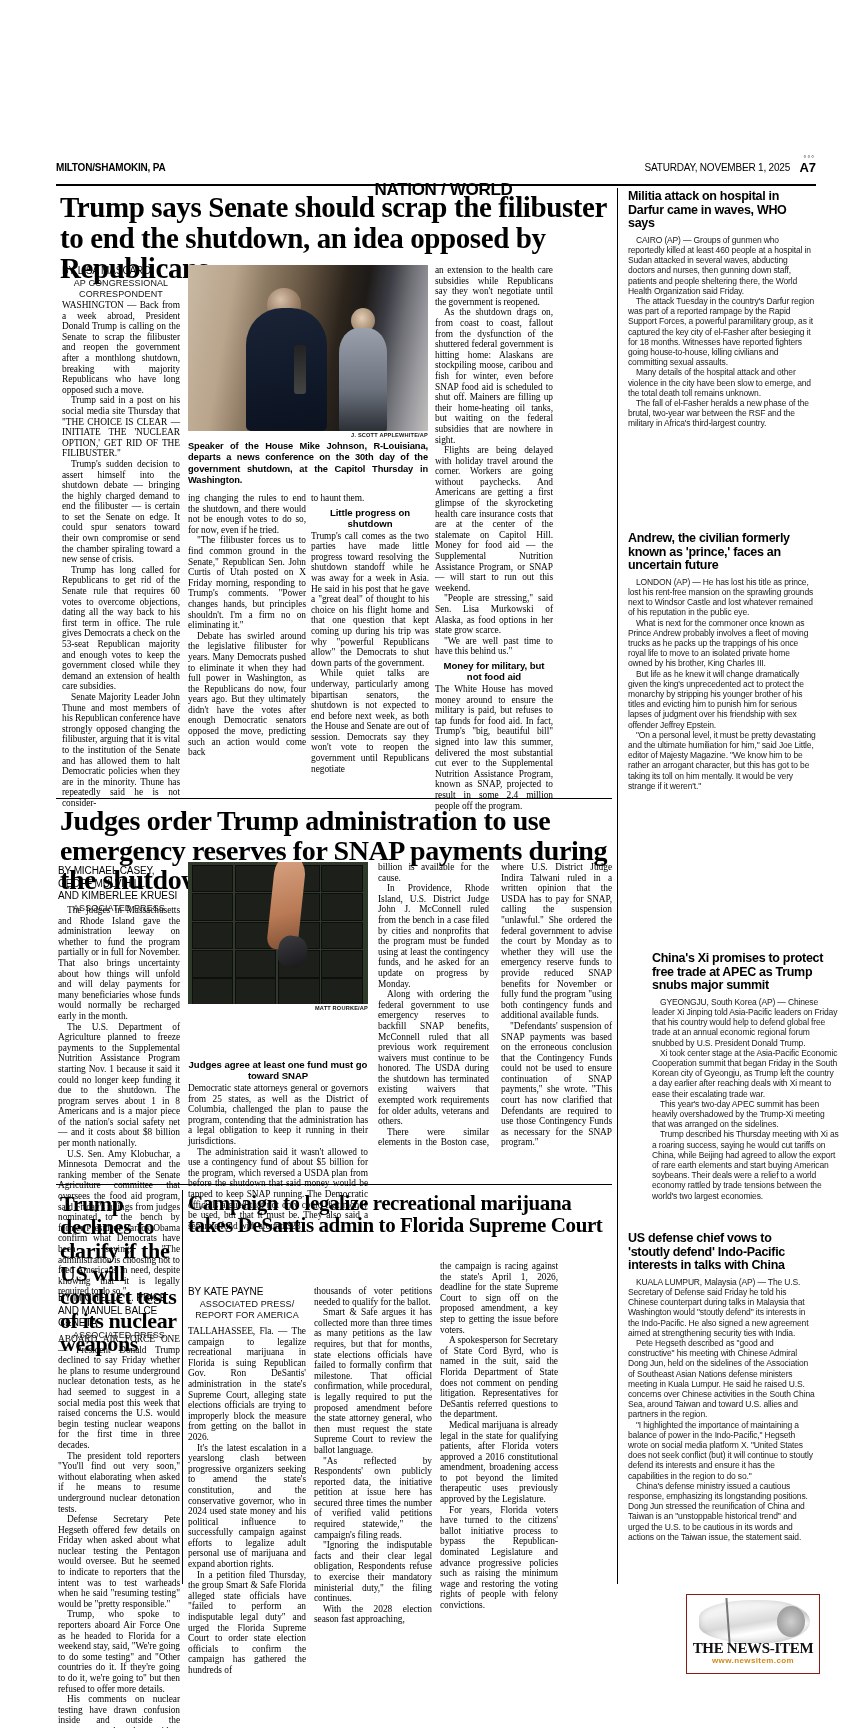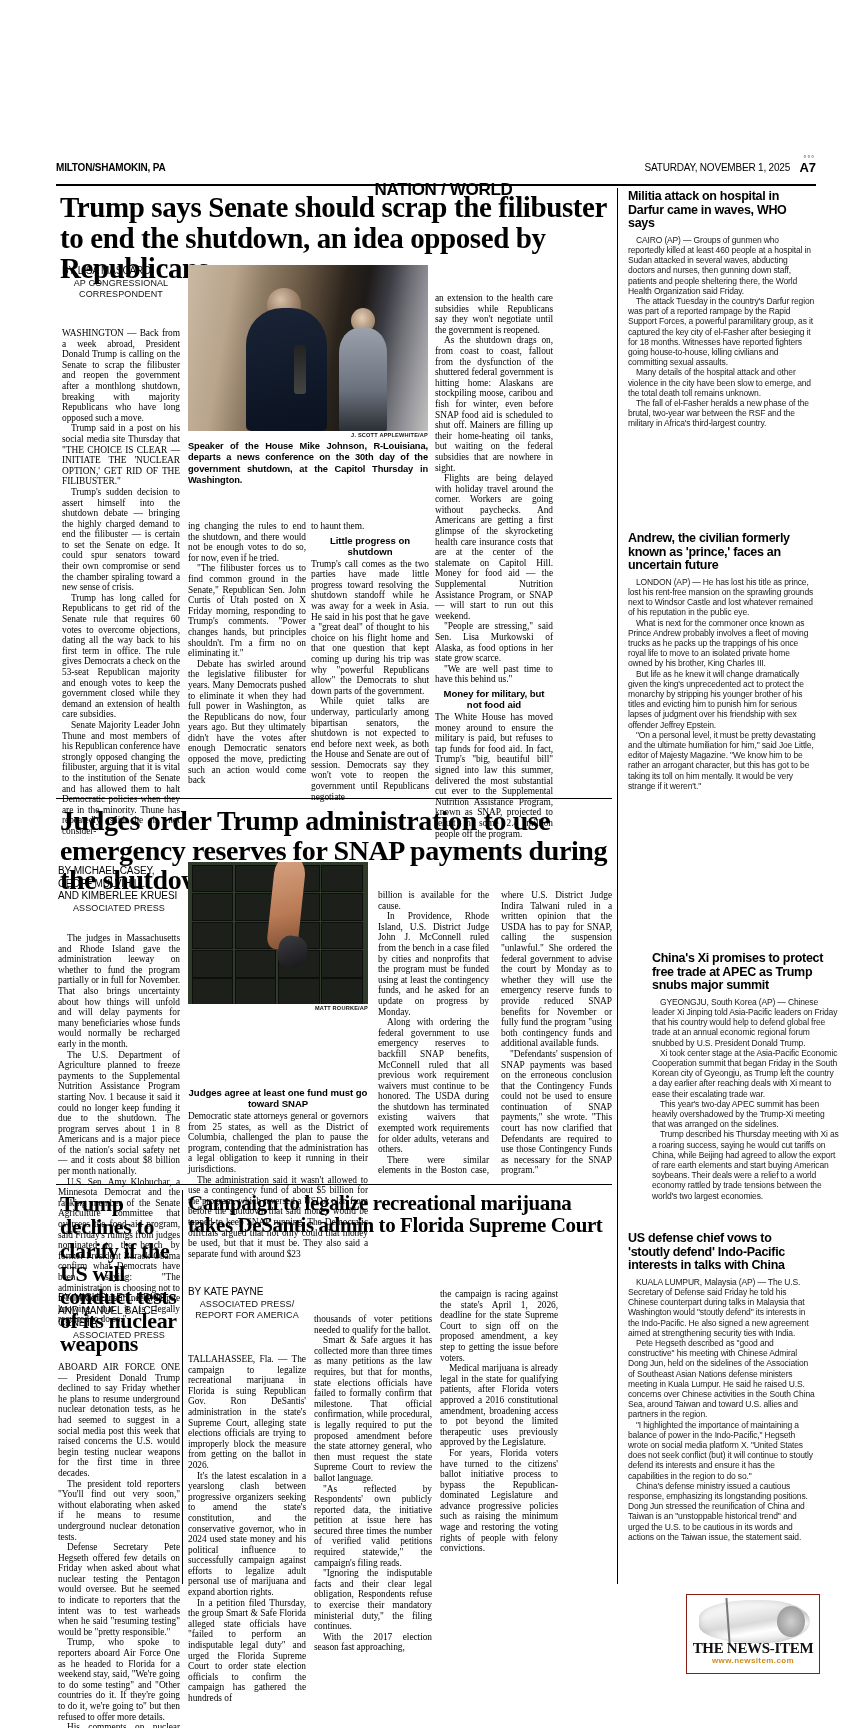--- a/index.html
+++ b/index.html
@@ -36,21 +36,21 @@
   .hl-4{font-size:21px;}
 
   
   .byline{font-family:"Liberation Sans",sans-serif;font-weight:normal;font-size:10px;
     text-align:left;line-height:1.25;letter-spacing:-.1px;}
   .byline-sub{font-family:"Liberation Sans",sans-serif;font-size:9px;text-align:center;
     line-height:1.3;letter-spacing:.1px;color:#111;}
 
   
   .body{font-family:"Liberation Serif",serif;font-size:9.4px;line-height:10.6px;
-    text-align:justify;hyphens:auto;-webkit-hyphens:auto;letter-spacing:-.05px;margin-top:28px;}
+    text-align:justify;hyphens:auto;-webkit-hyphens:auto;letter-spacing:-.05px;}
   .body p{margin:0;text-indent:9px;}
   .body p.noind{text-indent:0;}
   .sub{font-family:"Liberation Sans",sans-serif;font-weight:bold;font-size:9.6px;
     text-align:center;margin:3px 0 2px;line-height:11px;}
 
   
   .sbody{font-family:"Liberation Sans",sans-serif;font-size:8.5px;line-height:10.2px;
     text-align:left;letter-spacing:-.15px;color:#1a1a1a;}
   .sbody p{margin:0;text-indent:8px;}
   .shl{font-family:"Liberation Sans",sans-serif;font-weight:bold;font-size:12.5px;
@@ -252,24 +252,25 @@
   <div class="body" style="position:absolute;left:188px;top:1326px;width:118px;">
     <p class="noind">TALLAHASSEE, Fla. — The campaign to legalize recreational marijuana in Florida is suing Republican Gov. Ron DeSantis' administration in the state's Supreme Court, alleging state elections officials are trying to improperly block the measure from getting on the ballot in 2026.</p>
     <p>It's the latest escalation in a yearslong clash between progressive organizers seeking to amend the state's constitution, and the conservative governor, who in 2024 used state money and his political influence to successfully campaign against efforts to legalize adult personal use of marijuana and expand abortion rights.</p>
     <p>In a petition filed Thursday, the group Smart &amp; Safe Florida alleged state officials have "failed to perform an indisputable legal duty" and urged the Florida Supreme Court to order state election officials to confirm the campaign has gathered the hundreds of</p>
   </div>
   <div class="body" style="position:absolute;left:314px;top:1286px;width:118px;">
     <p class="noind">thousands of voter petitions needed to qualify for the ballot.</p>
     <p>Smart &amp; Safe argues it has collected more than three times as many petitions as the law requires, but that for months, state elections officials have failed to formally confirm that milestone. That official confirmation, while procedural, is legally required to put the proposed amendment before the state attorney general, who then must request the state Supreme Court to review the ballot language.</p>
     <p>"As reflected by Respondents' own publicly reported data, the initiative petition at issue here has secured three times the number of verified valid petitions required statewide," the campaign's filing reads.</p>
     <p>"Ignoring the indisputable facts and their clear legal obligation, Respondents refuse to exercise their mandatory ministerial duty," the filing continues.</p>
-    <p>With the 2017 election season fast approaching,</p>
+    <p>With the 2028 election season fast approaching,</p>
   </div>
   <div class="body" style="position:absolute;left:440px;top:1261px;width:118px;">
     <p class="noind">the campaign is racing against the state's April 1, 2026, deadline for the state Supreme Court to sign off on the proposed amendment, a key step to getting the issue before voters.</p>
+    <p>A spokesperson for Secretary of State Cord Byrd, who is named in the suit, said the Florida Department of State does not comment on pending litigation. Representatives for DeSantis referred questions to the department.</p>
     <p>Medical marijuana is already legal in the state for qualifying patients, after Florida voters approved a 2016 constitutional amendment, broadening access to pot beyond the limited therapeutic uses previously approved by the Legislature.</p>
     <p>For years, Florida voters have turned to the citizens' ballot initiative process to bypass the Republican-dominated Legislature and advance progressive policies such as raising the minimum wage and restoring the voting rights of people with felony convictions.</p>
   </div>
 
   <div style="position:absolute;left:628px;top:190px;width:188px;">
     <div class="shl">Militia attack on hospital in Darfur came in waves, WHO says</div>
     <div class="sbody">
       <p>CAIRO (AP) — Groups of gunmen who reportedly killed at least 460 people at a hospital in Sudan attacked in several waves, abducting doctors and nurses, then gunning down staff, patients and people sheltering there, the World Health Organization said Friday.</p>
       <p>The attack Tuesday in the country's Darfur region was part of a reported rampage by the Rapid Support Forces, a powerful paramilitary group, as it captured the key city of el-Fasher after besieging it for 18 months. Witnesses have reported fighters going house-to-house, killing civilians and committing sexual assaults.</p>
       <p>Many details of the hospital attack and other violence in the city have been slow to emerge, and the total death toll remains unknown.</p>

